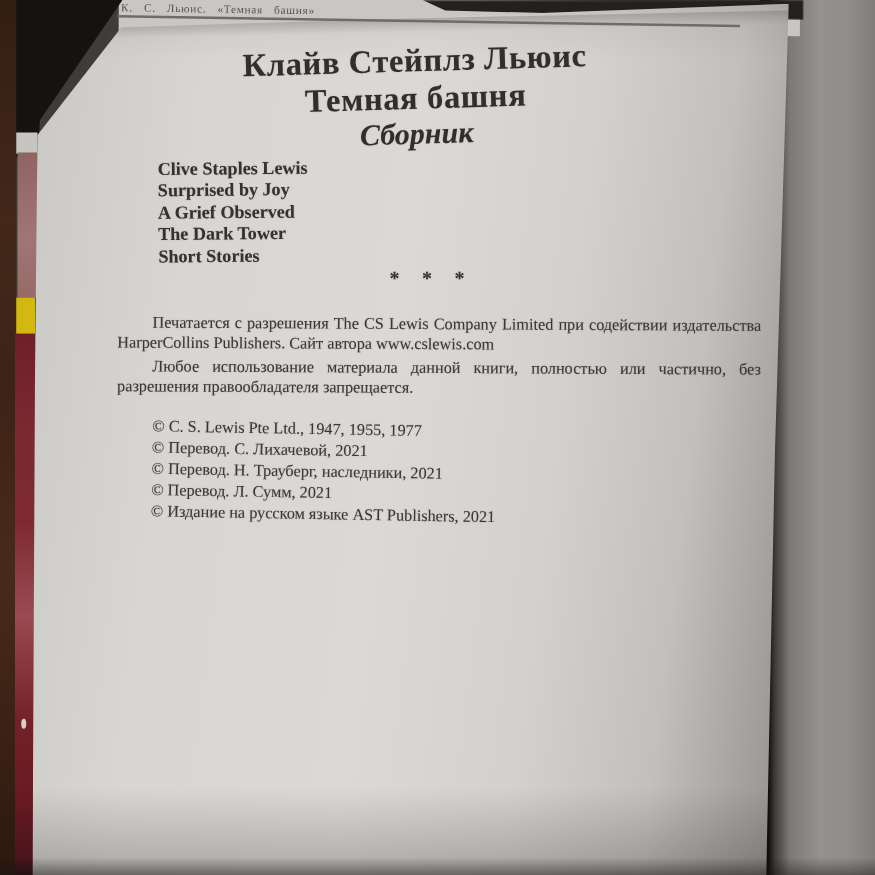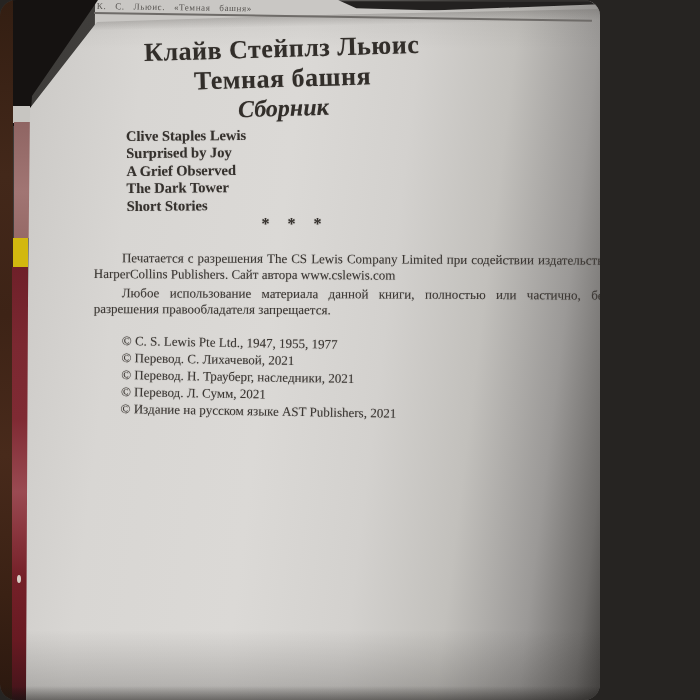--- a/index.html
+++ b/index.html
@@ -1,20 +1,19 @@
 <!DOCTYPE html>
 <html><head>
 <meta charset="utf-8">
 <style>
   html,body { margin:0; padding:0; background:#262422; }
   #frame {
-    position:relative; width:600px; height:700px; overflow:hidden;
+    position:relative; width:700px; height:700px; overflow:hidden;
     background: linear-gradient(115deg,#3b3937 0%,#514f4c 55%,#575553 100%);
     font-family:"Liberation Serif","DejaVu Serif",serif;
-    border-radius:16px;
   }
   
   .right-panel {
     position:absolute; left:608px; top:0; width:92px; height:700px; z-index:1;
     background: linear-gradient(90deg,#161514 0%,#0e0d0c 7%,#3e3c3a 13%,#7c7a78 26%,#949290 52%,#8f8d8b 78%,#807e7c 100%);
   }
   
   .leaf {
     position:absolute; left:95px; top:0; width:545px; height:27px; z-index:2;
     background:#c9c7c4; transform:rotate(0.4deg);

